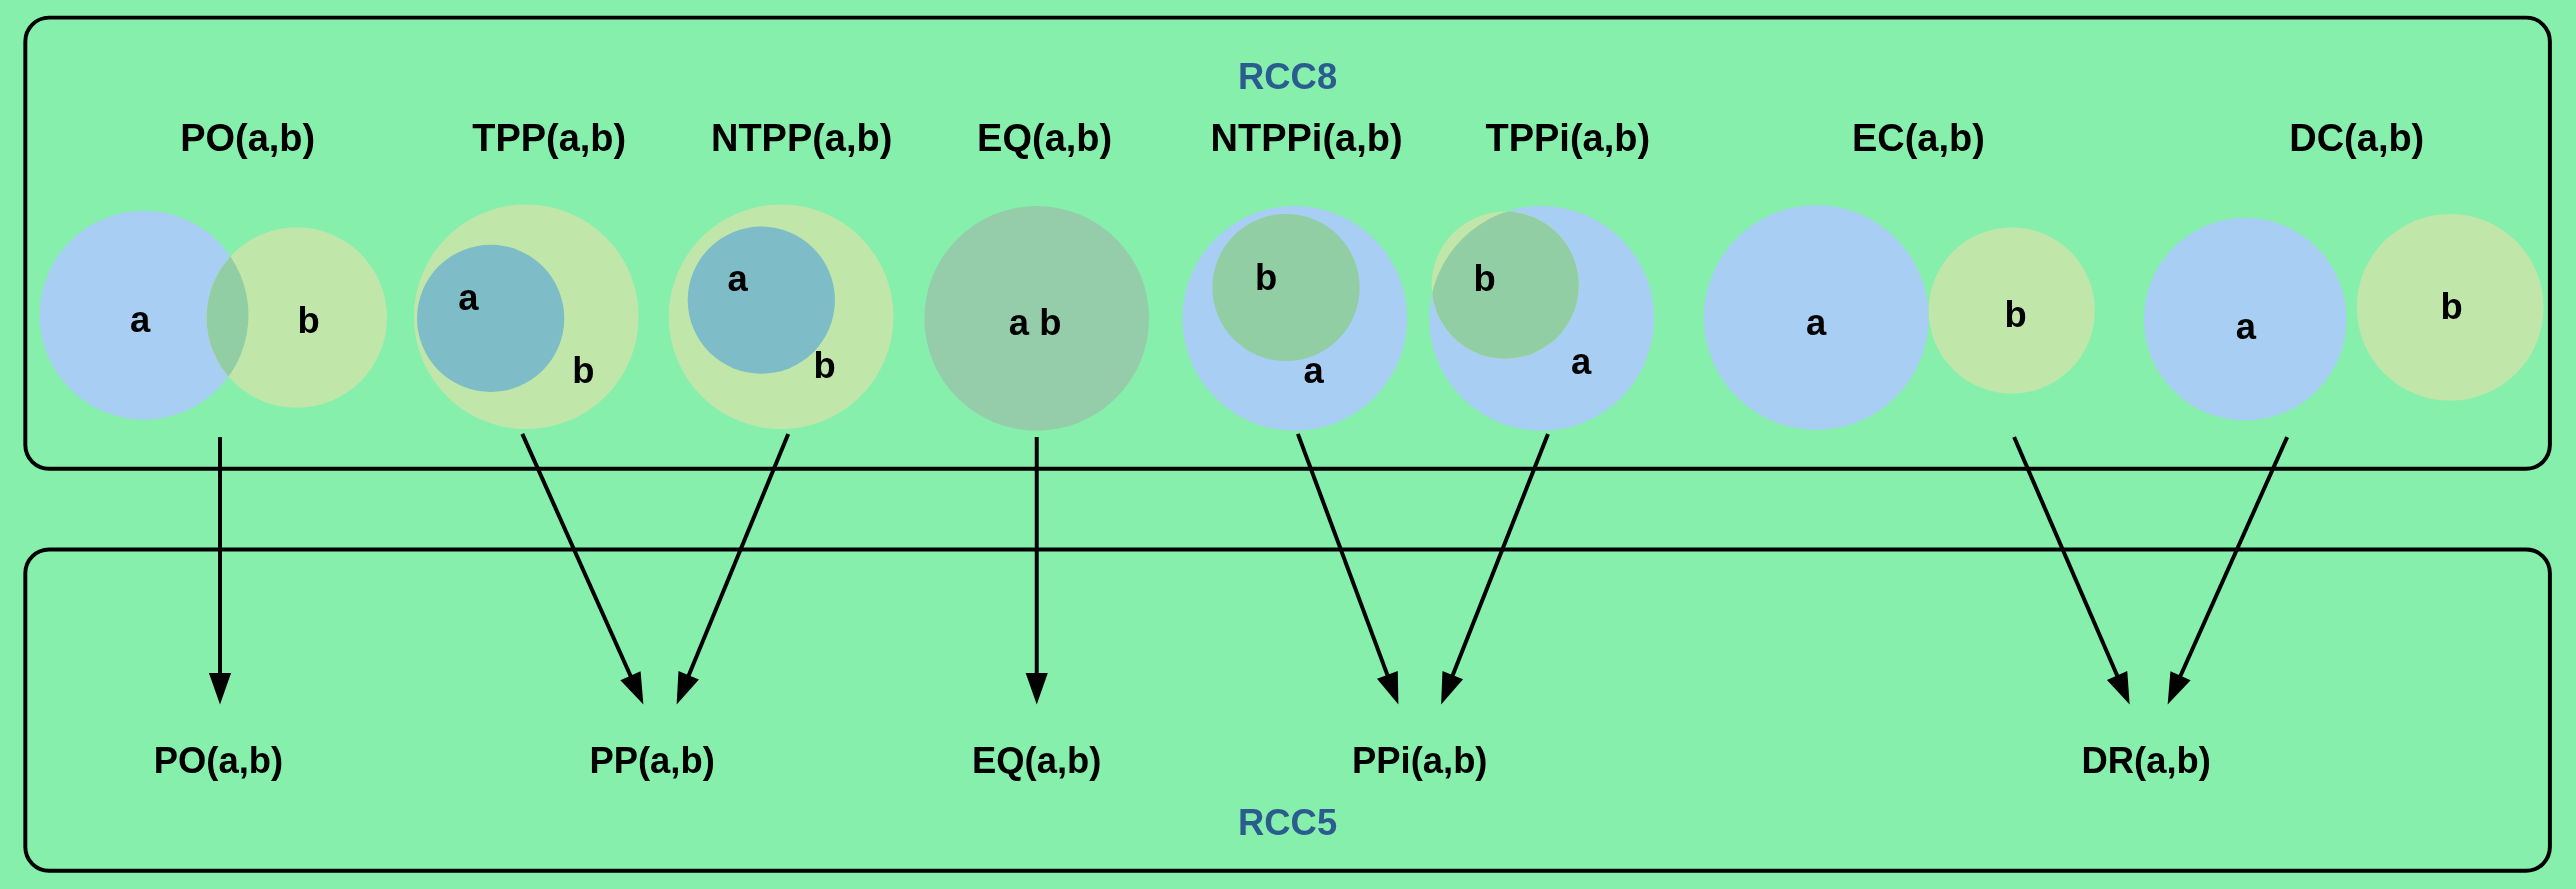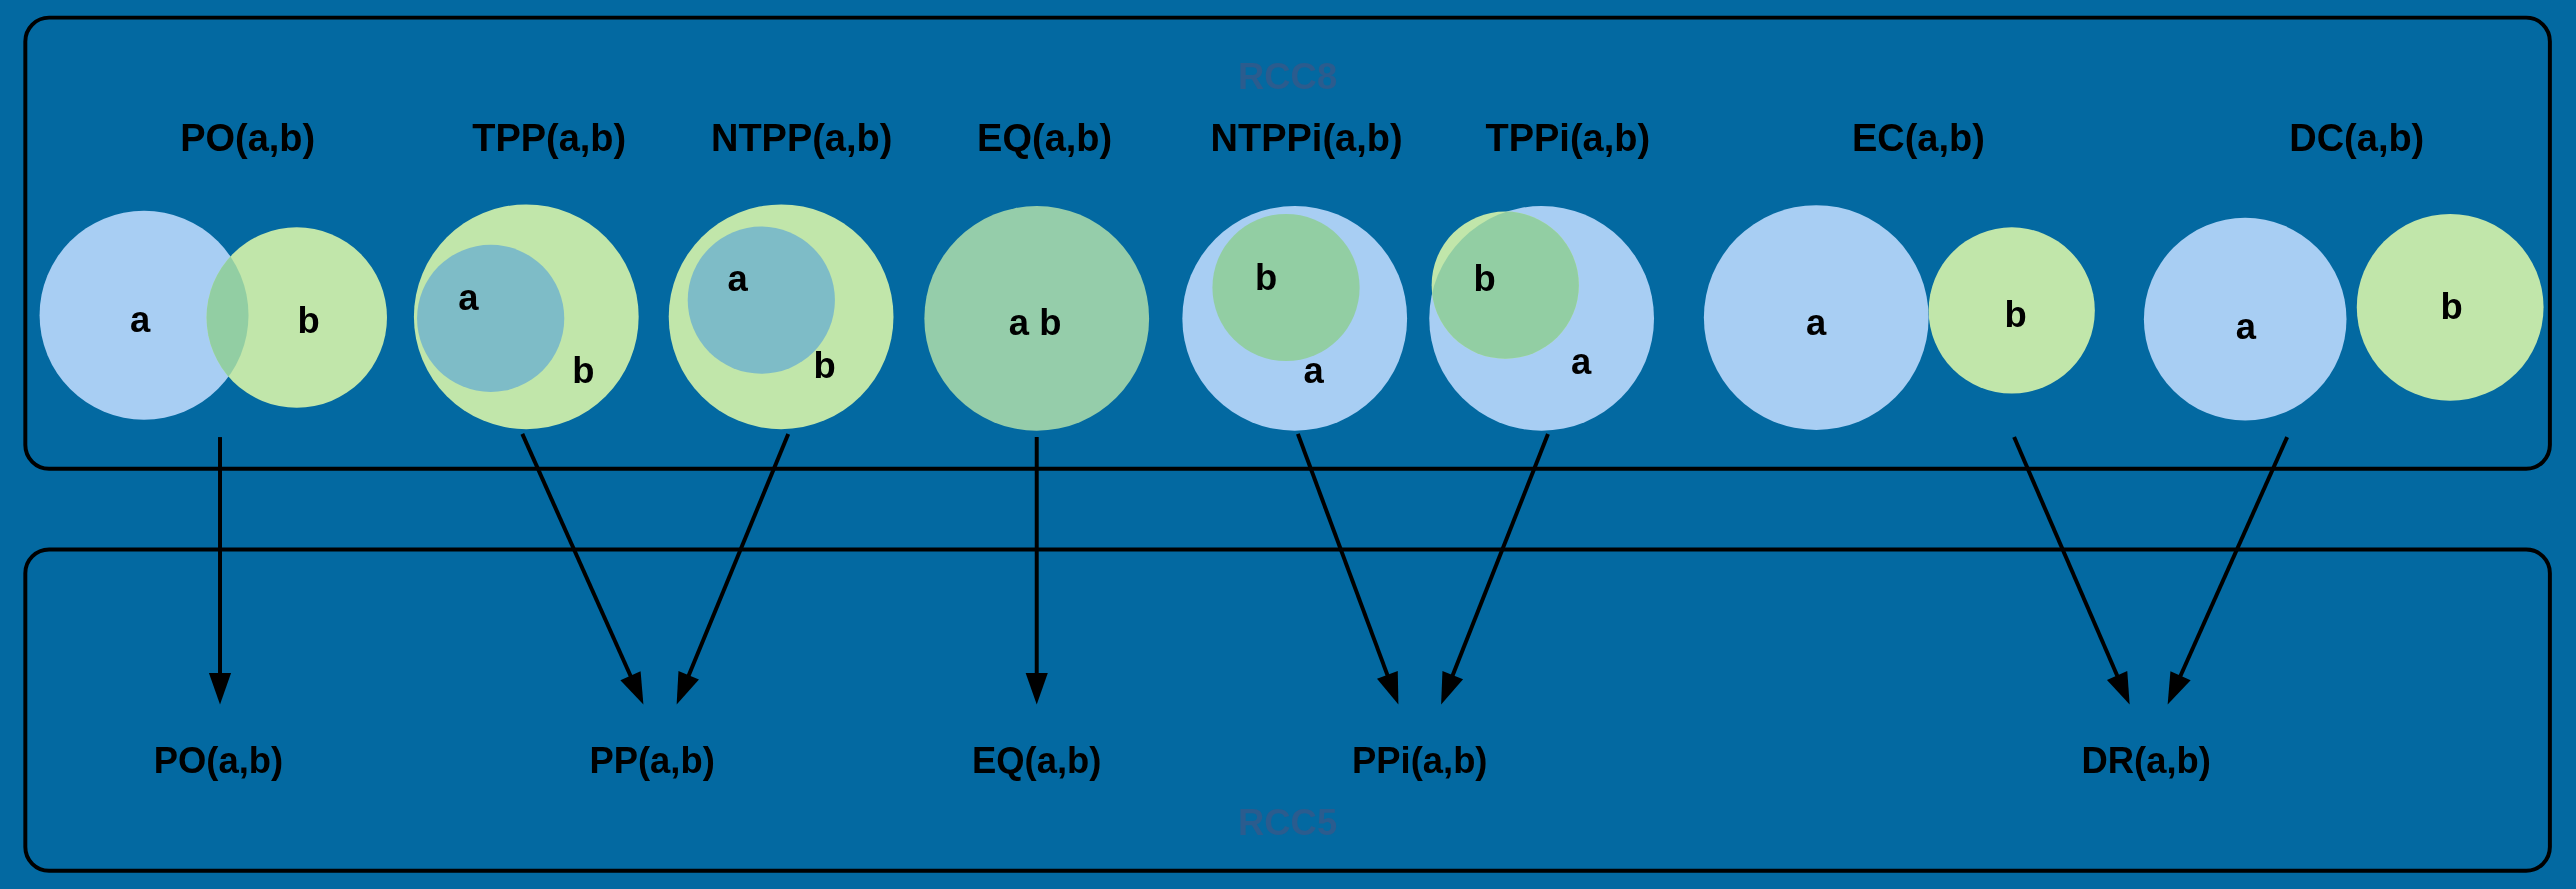--- a/index.html
+++ b/index.html
@@ -4,21 +4,21 @@
 <style>
   html, body {
     margin: 0;
     padding: 0;
     background: #ffffff;
   }
   .stage {
     position: relative;
     width: 2576px;
     height: 890px;
-    background: #0369a1;
+    background: #86efac;
     font-family: "Liberation Sans", sans-serif;
   }
   svg { display: block; }
   .box {
     fill: none;
     stroke: #000000;
     stroke-width: 5;
   }
   .group-title {
     font-family: "Liberation Sans", sans-serif;

